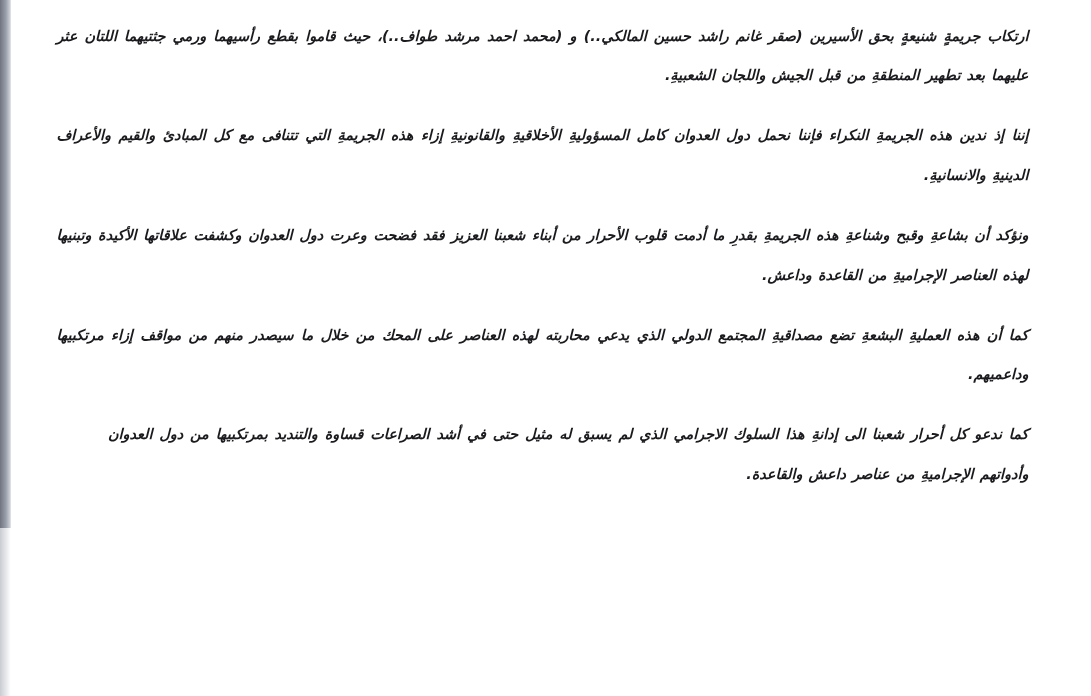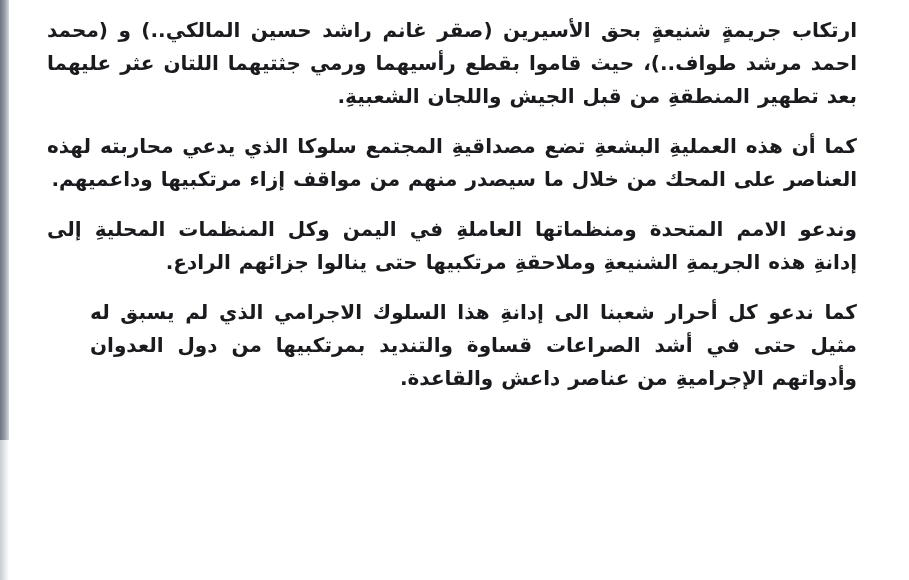--- a/index.html
+++ b/index.html
@@ -44,42 +44,44 @@
     left: 9px;
     padding: 10px 52px 0 38px;
     box-sizing: border-box;
   }
   p.para {
     direction: rtl;
     text-align: justify;
     text-align-last: right;
     color: #1b1b1f;
     font-weight: 700;
-    font-size: 20px;
+    font-size: 12px;
     line-height: 33px;
     margin: 0 0 17px 0;
     letter-spacing: 0px;
     word-spacing: 1px;
+    font-style: italic;
   }
   p.para.first {
     margin-top: 4px;
   }
   p.para.tight {
     margin-bottom: 16px;
     margin-left: 43px;
   }
 </style>
 </head>
 <body>
 
 <div id="page">
 
   <div class="edge-strip"></div>
   <div class="edge-strip-lower"></div>
 
   <div class="doc-body">
     <p class="para first">ارتكاب جريمةٍ شنيعةٍ بحق الأسيرين (صقر غانم راشد حسين المالكي..) و (محمد احمد مرشد طواف..)، حيث قاموا بقطع رأسيهما ورمي جثتيهما اللتان عثر عليهما بعد تطهير المنطقةِ من قبل الجيش واللجان الشعبيةِ.</p>
-    <p class="para">كما أن هذه العمليةِ البشعةِ تضع مصداقيةِ المجتمع سلوكا الذي يدعي محاربته لهذه العناصر على المحك من خلال ما سيصدر منهم من مواقف إزاء مرتكبيها وداعميهم.</p>
-    <p class="para">وندعو الامم المتحدة ومنظماتها العاملةِ في اليمن وكل المنظمات المحليةِ إلى إدانةِ هذه الجريمةِ الشنيعةِ وملاحقةِ مرتكبيها حتى ينالوا جزائهم الرادع.</p>
+    <p class="para">إننا إذ ندين هذه الجريمةِ النكراء فإننا نحمل دول العدوان كامل المسؤوليةِ الأخلاقيةِ والقانونيةِ إزاء هذه الجريمةِ التي تتنافى مع كل المبادئ والقيم والأعراف الدينيةِ والانسانيةِ.</p>
+    <p class="para">ونؤكد أن بشاعةِ وقبح وشناعةِ هذه الجريمةِ بقدرِ ما أدمت قلوب الأحرار من أبناء شعبنا العزيز فقد فضحت وعرت دول العدوان وكشفت علاقاتها الأكيدة وتبنيها لهذه العناصر الإجراميةِ من القاعدة وداعش.</p>
+    <p class="para">كما أن هذه العمليةِ البشعةِ تضع مصداقيةِ المجتمع الدولي الذي يدعي محاربته لهذه العناصر على المحك من خلال ما سيصدر منهم من مواقف إزاء مرتكبيها وداعميهم.</p>
     <p class="para tight">كما ندعو كل أحرار شعبنا الى إدانةِ هذا السلوك الاجرامي الذي لم يسبق له مثيل حتى في أشد الصراعات قساوة والتنديد بمرتكبيها من دول العدوان وأدواتهم الإجراميةِ من عناصر داعش والقاعدة.</p>
   </div>
 
 </div>
 
 </body></html>

